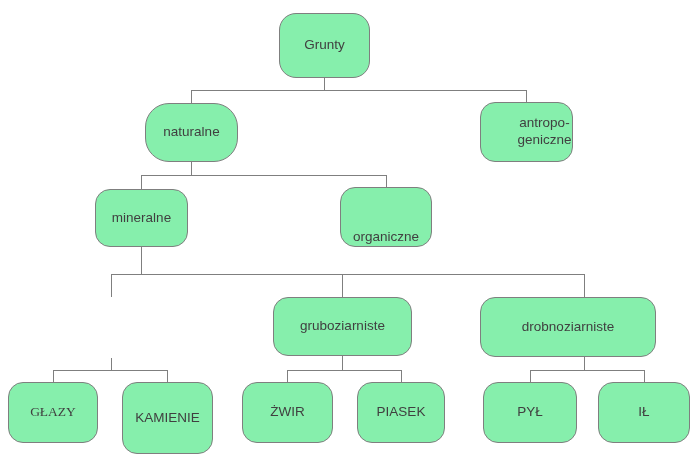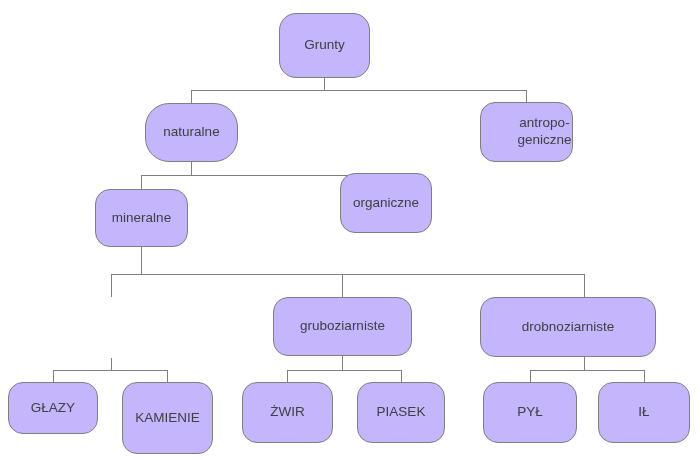--- a/index.html
+++ b/index.html
@@ -18,21 +18,21 @@
   #connectors {
     position: absolute;
     left: 0;
     top: 0;
     width: 700px;
     height: 460px;
   }
   .node {
     position: absolute;
     box-sizing: border-box;
-    background: #c4b5fd;
+    background: #86efac;
     border: 1px solid #7f7f7f;
     border-radius: 15px;
     display: flex;
     flex-direction: column;
     align-items: center;
     justify-content: center;
     color: #404040;
     font-size: 13.5px;
     line-height: 1.25;
     text-align: center;
@@ -79,34 +79,34 @@
 
   <div class="node" style="left:480px; top:102px; width:93px; height:60px;padding-left:36px;">
     <span>antropo-</span>
     <span>geniczne</span>
   </div>
 
   <div class="node" style="left:95px; top:189px; width:93px; height:58px;">
     <span>mineralne</span>
   </div>
 
-  <div class="node" style="left:340px; top:173px; width:92px; height:60px;">
+  <div class="node" style="left:340px; top:187px; width:92px; height:60px;justify-content:flex-end;">
     <span>organiczne</span>
   </div>
 
 
   <div class="node" style="left:273px; top:297px; width:139px; height:59px;">
     <span>gruboziarniste</span>
   </div>
 
   <div class="node" style="left:480px; top:297px; width:176px; height:60px;">
     <span>drobnoziarniste</span>
   </div>
 
-  <div class="node" style="left:8px; top:382px; width:90px; height:52px;">
+  <div class="node" style="left:8px; top:382px; width:90px; height:61px;font-family:Liberation Serif, serif;">
     <span>GŁAZY</span>
   </div>
 
   <div class="node" style="left:122px; top:382px; width:91px; height:72px;">
     <span>KAMIENIE</span>
   </div>
 
   <div class="node" style="left:242px; top:382px; width:91px; height:61px;">
     <span>ŻWIR</span>
   </div>

